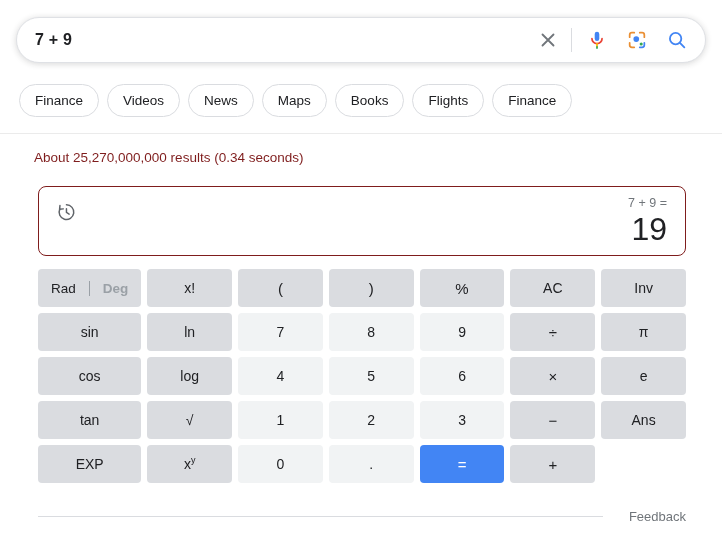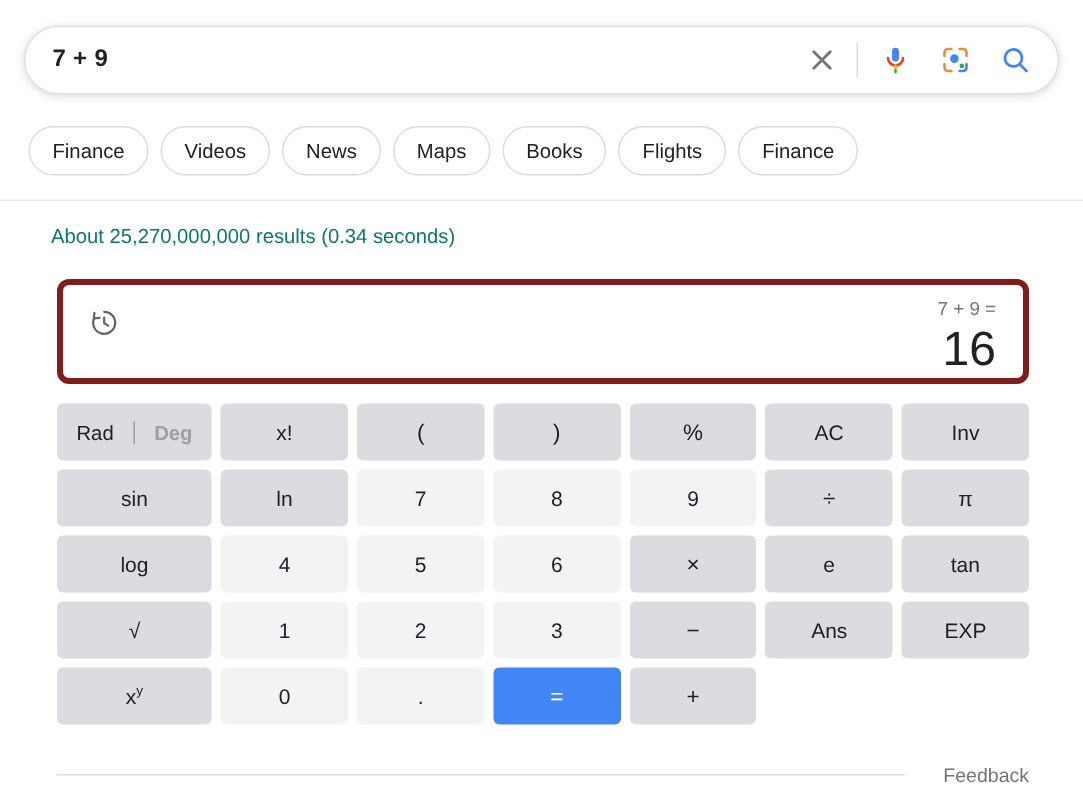--- a/index.html
+++ b/index.html
@@ -79,33 +79,33 @@
     left: 0; top: 133px;
     width: 722px; height: 1px;
     background: #ebebeb;
   }
 
   
   .results-count {
     position: absolute;
     left: 34px; top: 150px;
     font-size: 13.5px;
-    color: #0f766e;
+    color: #7f1d1d;
     white-space: nowrap;
   }
 
   
   .calc {
     position: absolute;
     left: 38px; top: 186px;
     width: 648px;
   }
   .calc-display {
     height: 70px;
-    border: 4px solid #7f1d1d;
+    border: 1px solid #7f1d1d;
     border-radius: 8px;
     background: #fff;
     display: flex;
     align-items: flex-start;
     padding: 12px 16px 0 16px;
     position: relative;
   }
   .history-icon { width: 22px; height: 22px; margin-top: 2px; cursor: pointer; }
   .display-values {
     position: absolute;
@@ -262,21 +262,21 @@
   <div class="calc-display">
     <span class="history-icon">
       <svg viewBox="0 0 24 24" width="22" height="22" aria-hidden="true">
         <path d="M12.5 4.2 a8 8 0 1 1 -7.3 4.7" stroke="#5f6368" stroke-width="1.6" fill="none" stroke-linecap="round"></path>
         <path d="M5.4 5.0 L5.0 9.1 L9.1 8.6" stroke="#5f6368" stroke-width="1.6" fill="none" stroke-linecap="round" stroke-linejoin="round"></path>
         <path d="M12.5 8.4 v4.1 l2.9 1.8" stroke="#5f6368" stroke-width="1.6" fill="none" stroke-linecap="round"></path>
       </svg>
     </span>
     <div class="display-values">
       <div class="calc-expr">7 + 9 =</div>
-      <div class="calc-result">16</div>
+      <div class="calc-result">19</div>
     </div>
   </div>
 
   <div class="keypad">
 
     <div class="key key-radeg">
       <span class="radeg-seg active">Rad</span>
       <span class="radeg-bar"></span>
       <span class="radeg-seg inactive">Deg</span>
     </div>
@@ -288,20 +288,21 @@
 
     <button class="key">Inv</button>
     <button class="key">sin</button>
     <button class="key">ln</button>
     <button class="key digit">7</button>
     <button class="key digit">8</button>
     <button class="key digit">9</button>
     <button class="key op">÷</button>
 
     <button class="key">π</button>
+    <button class="key">cos</button>
     <button class="key">log</button>
     <button class="key digit">4</button>
     <button class="key digit">5</button>
     <button class="key digit">6</button>
     <button class="key op">×</button>
 
     <button class="key">e</button>
     <button class="key">tan</button>
     <button class="key">√</button>
     <button class="key digit">1</button>

